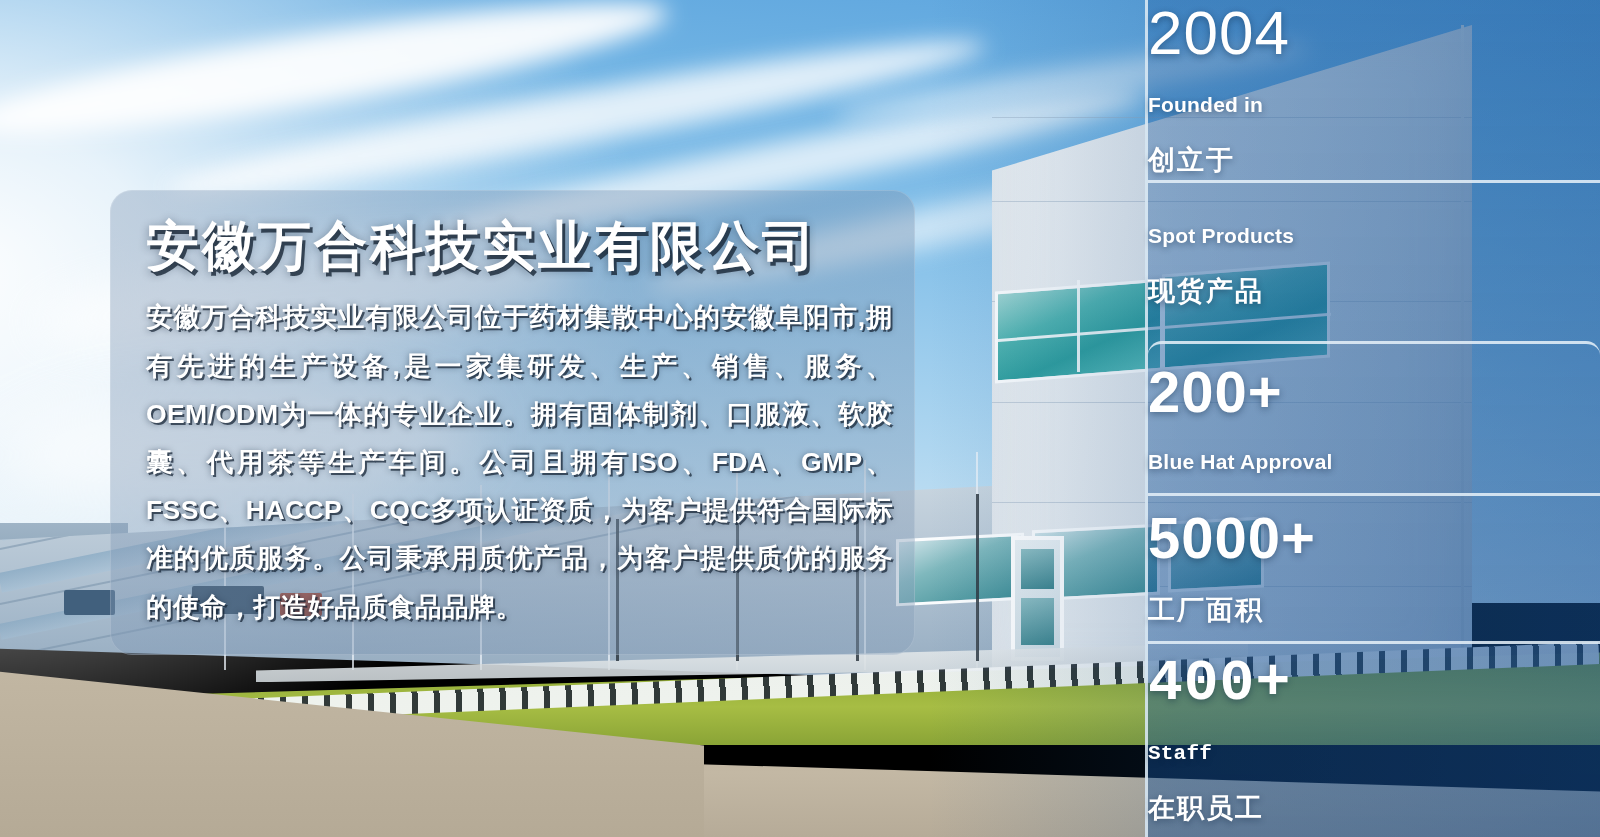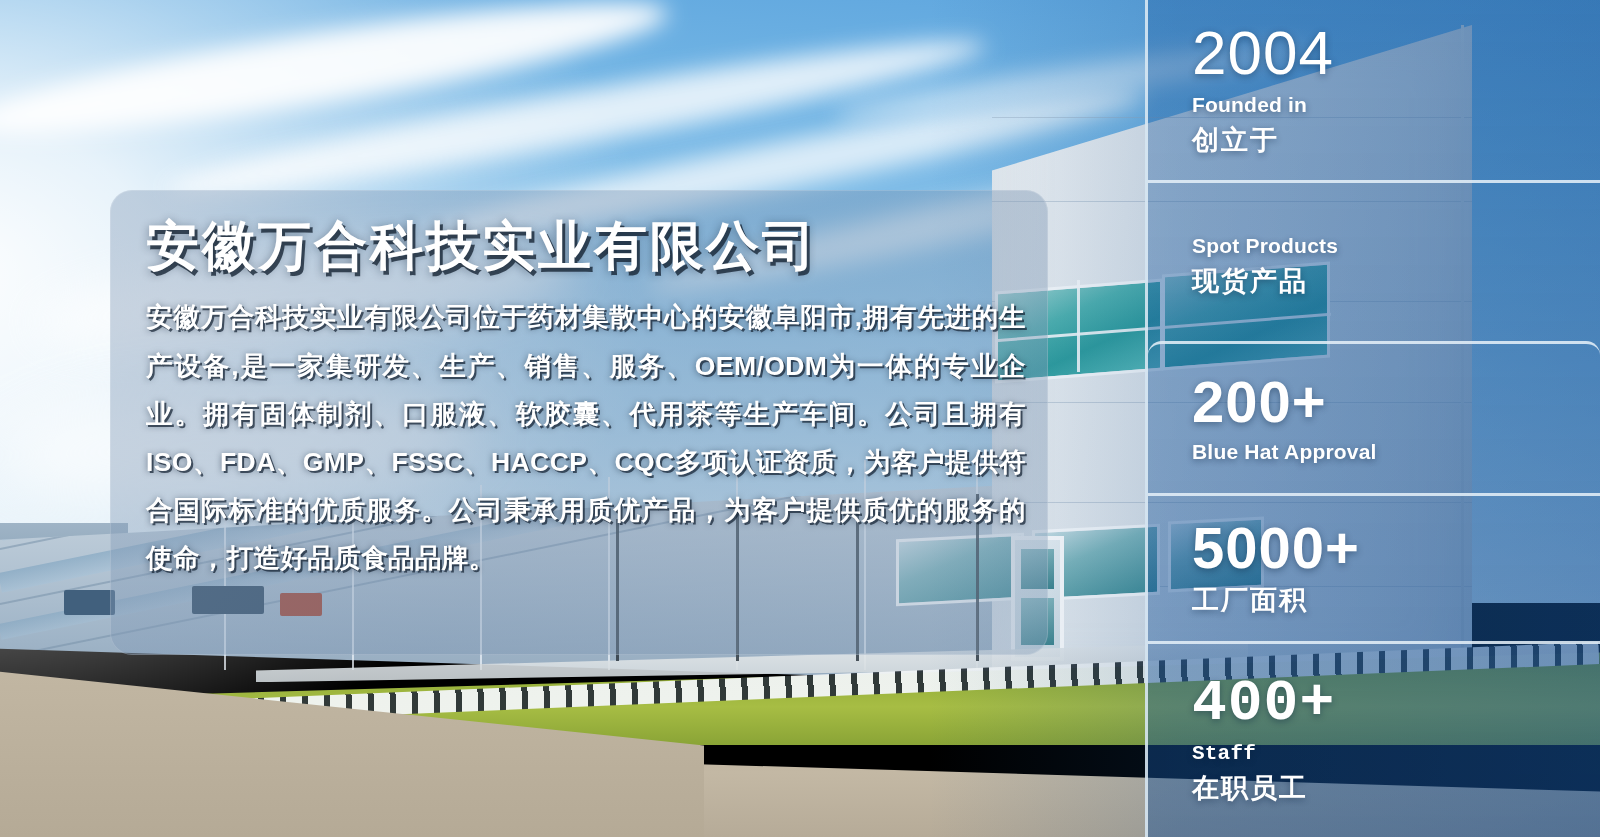--- a/index.html
+++ b/index.html
@@ -106,21 +106,21 @@
     opacity:.9;
   }
   .pole{position:absolute;width:3px;background:#2f3a42;opacity:.85;}
   .truck{position:absolute;border-radius:2px;}
 
   
   .grade{position:absolute;inset:0;background:linear-gradient(90deg,rgba(25,80,140,0) 58%,rgba(22,78,140,.18) 74%,rgba(20,72,135,.30) 100%);pointer-events:none;}
 
   
   .card{
-    position:absolute;left:110px;top:190px;width:938px;height:465px;
+    position:absolute;left:110px;top:190px;width:805px;height:465px;
     border-radius:22px;
     background:linear-gradient(135deg,rgba(142,164,190,.46),rgba(120,146,176,.40) 55%,rgba(136,160,186,.42));
     box-shadow:inset 0 0 0 1px rgba(255,255,255,.16);
   }
   .card-inner{position:absolute;left:36px;top:26px;right:22px;}
   .company-title{
     margin:0;color:#ffffff;font-size:53px;font-weight:700;letter-spacing:3px;line-height:1.12;
     text-shadow:3px 4px 0 rgba(20,34,50,.78),0 2px 10px rgba(10,25,45,.45);
   }
   .company-desc{
@@ -131,22 +131,21 @@
 
   
   .stats{
     position:absolute;right:0;top:0;width:455px;height:837px;
     border-left:3px solid rgba(226,238,247,.85);
     box-sizing:border-box;
     background:linear-gradient(180deg,rgba(28,92,160,.34) 0%,rgba(24,86,155,.40) 50%,rgba(20,78,148,.44) 100%);
   }
   .stat{
     position:relative;box-sizing:border-box;
-    padding-left:44px;
-    display:flex;flex-direction:column;justify-content:center;
+    display:flex;flex-direction:column;justify-content:center;gap:20px;
   }
   .stat + .stat{border-top:3px solid rgba(226,238,247,.88);}
   .stat .num{
     color:#ffffff;line-height:1;letter-spacing:1px;
     text-shadow:0 2px 7px rgba(8,30,60,.42);
   }
   .stat .num.light{font-size:62px;font-weight:400;}
   .stat .num.bold{font-size:58px;font-weight:700;}
   .stat .en{
     color:#ffffff;font-size:21px;font-weight:700;margin-top:9px;letter-spacing:.2px;

